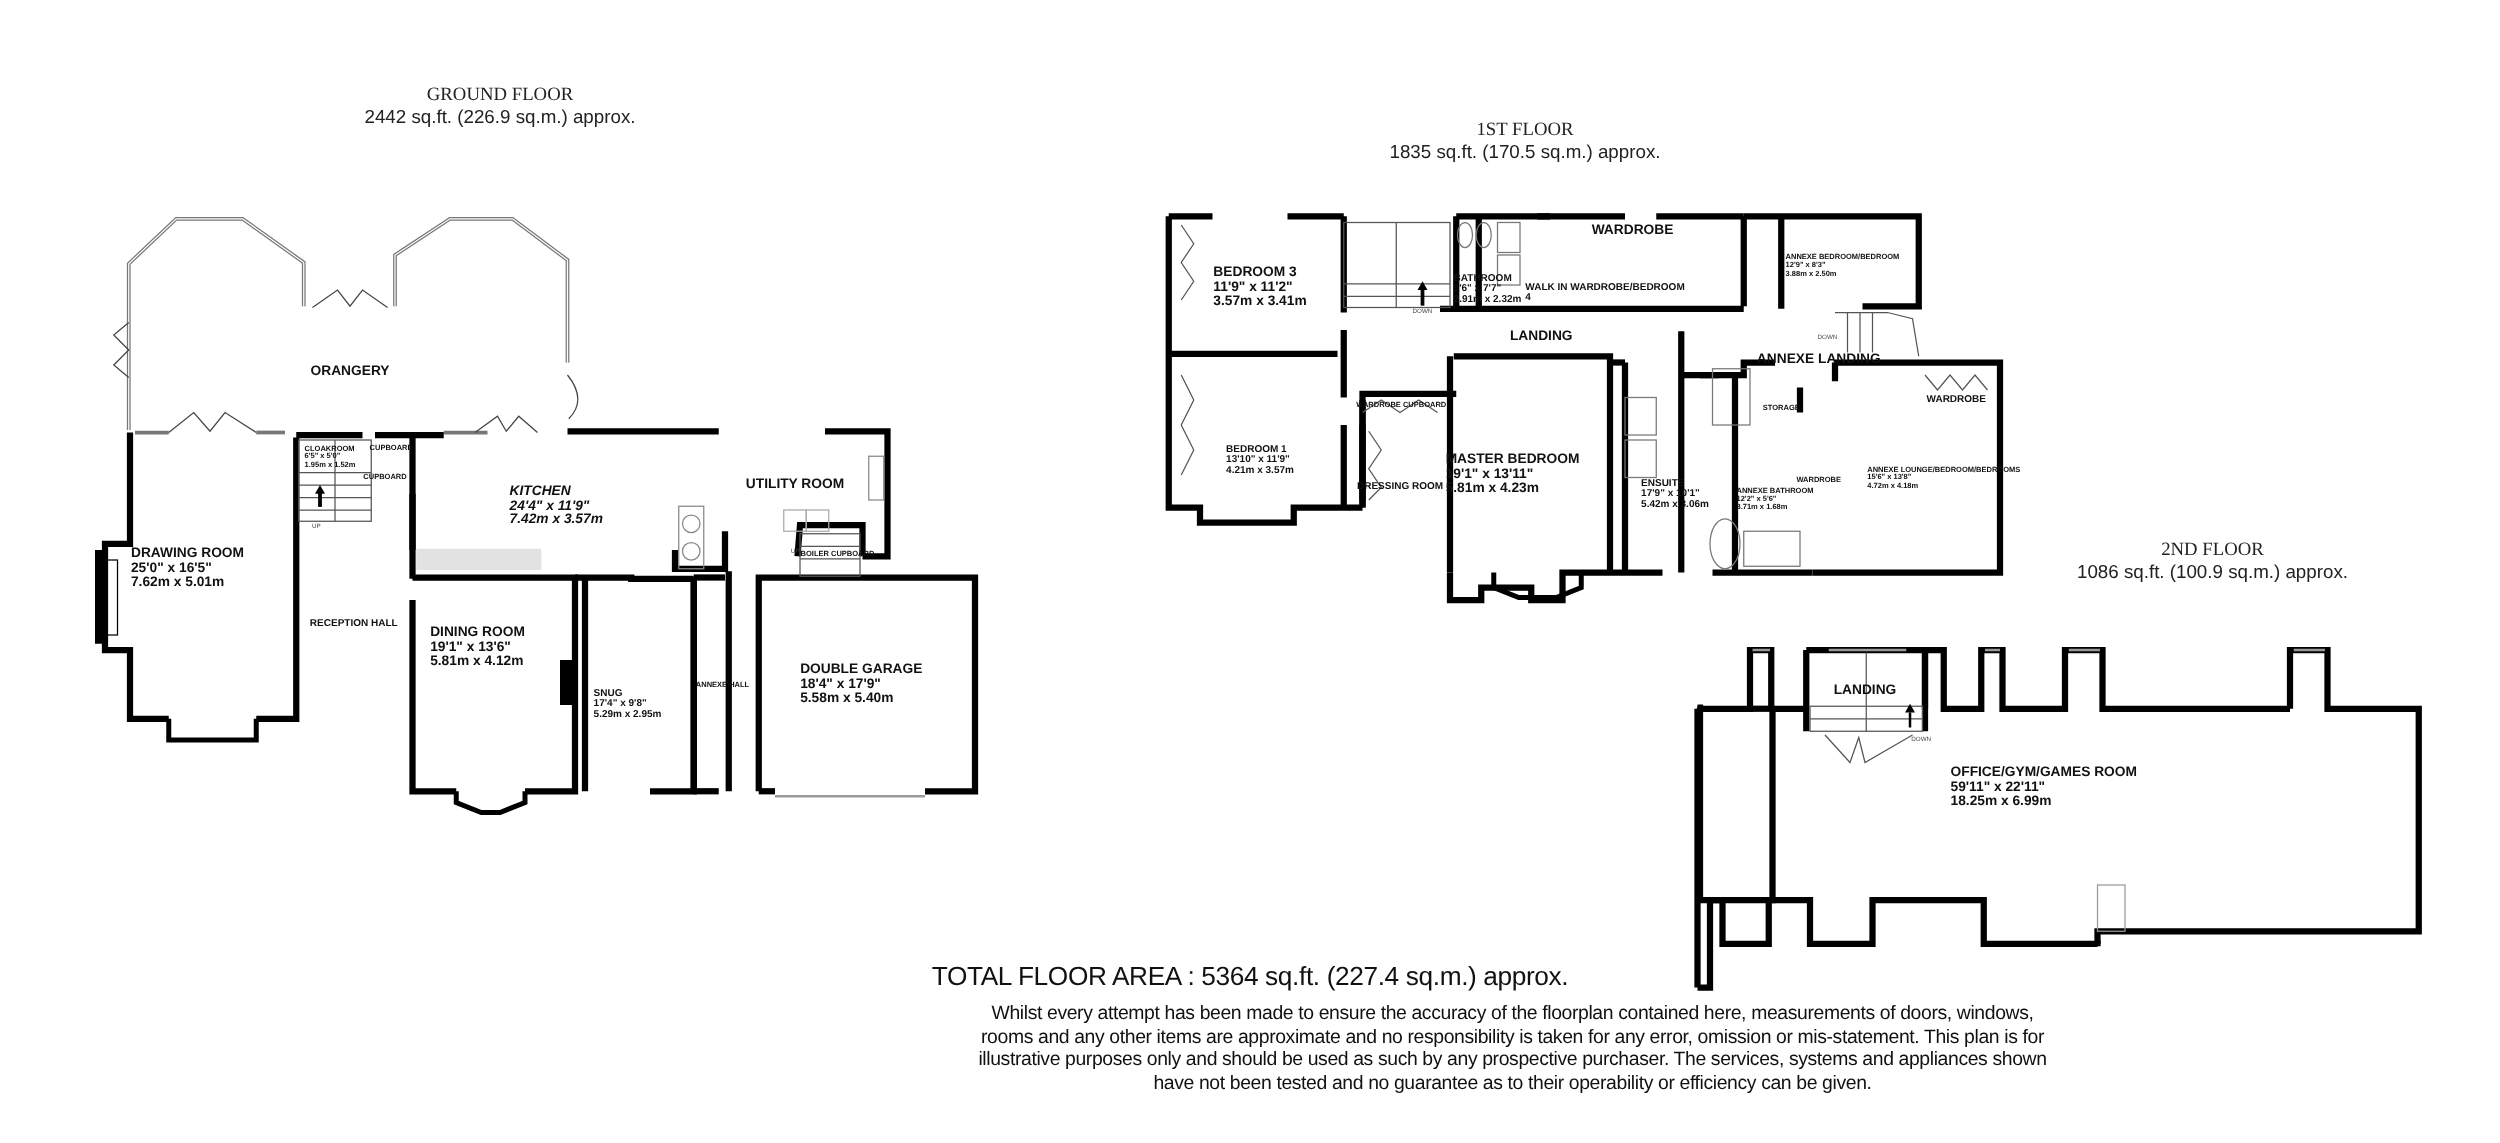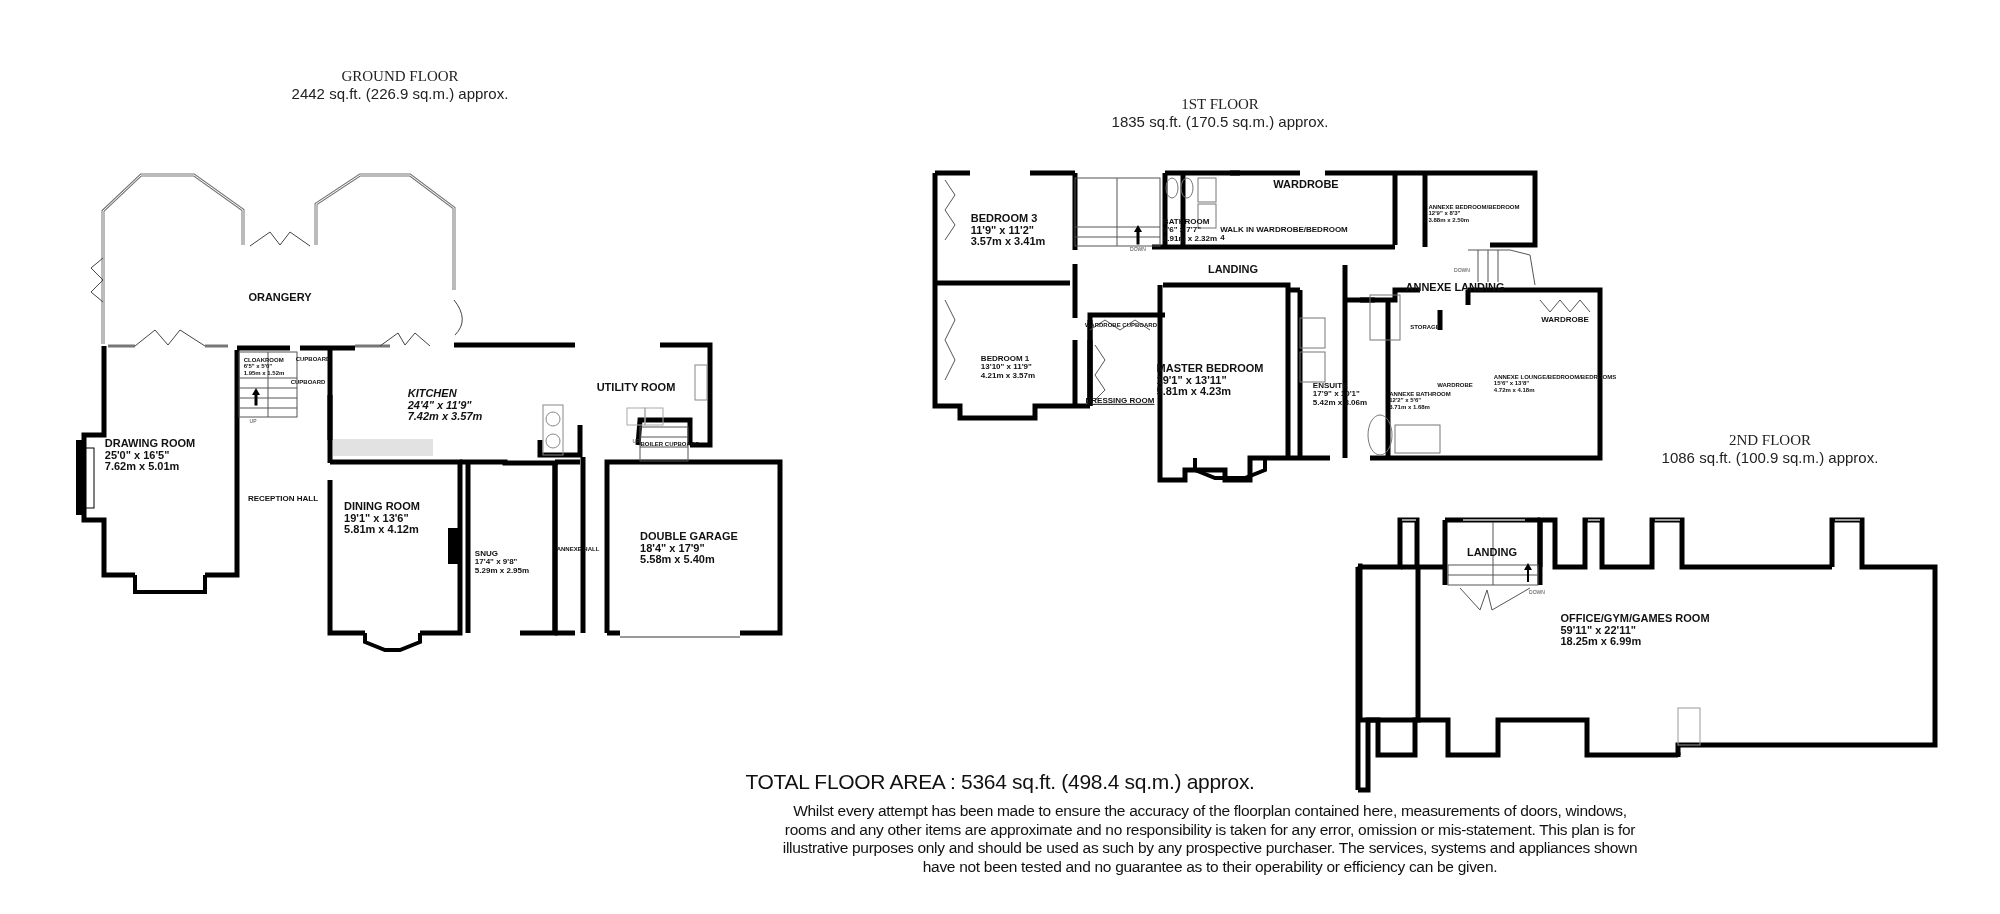--- a/index.html
+++ b/index.html
@@ -306,21 +306,21 @@
   <span class="nm">ANNEXE LANDING</span>
 </div>
 <div class="room-label sz-s" style="left:1008px; top:348px;">
   <span class="nm">BEDROOM 1</span>
   <span class="d1">13'10"  x 11'9"</span>
   <span class="d2">4.21m  x 3.57m</span>
 </div>
 <div class="room-label sz-xs" style="left:1121px; top:325px;">
   <span class="nm">WARDROBE CUPBOARD</span>
 </div>
-<div class="room-label sz-s" style="left:1120px; top:381px;text-decoration:underline;">
+<div class="room-label sz-s" style="left:1120px; top:369px;">
   <span class="nm">DRESSING ROOM</span>
 </div>
 <div class="room-label sz-m" style="left:1210px; top:380px;">
   <span class="nm">MASTER BEDROOM</span>
   <span class="d1">19'1"  x 13'11"</span>
   <span class="d2">5.81m  x 4.23m</span>
 </div>
 <div class="room-label sz-s" style="left:1340px; top:375px;">
   <span class="nm">ENSUITE</span>
   <span class="d1">17'9"  x 10'1"</span>
@@ -351,16 +351,16 @@
 <div class="room-label sz-m" style="left:1492px; top:553px;">
   <span class="nm">LANDING</span>
 </div>
 <div class="room-label sz-m" style="left:1635px; top:630px;">
   <span class="nm">OFFICE/GYM/GAMES ROOM</span>
   <span class="d1">59'11"  x 22'11"</span>
   <span class="d2">18.25m  x 6.99m</span>
 </div>
 <span class="tiny" style="left:1537px; top:592px;">DOWN</span>
 
-<div class="total">TOTAL FLOOR AREA : 5364 sq.ft. (498.4 sq.m.) approx.</div>
+<div class="total">TOTAL FLOOR AREA : 5364 sq.ft. (227.4 sq.m.) approx.</div>
 <div class="disclaimer">
   <span>Whilst every attempt has been made to ensure the accuracy of the floorplan contained here, measurements of doors, windows, rooms and any other items are approximate and no responsibility is taken for any error, omission or mis-statement. This plan is for illustrative purposes only and should be used as such by any prospective purchaser. The services, systems and appliances shown have not been tested and no guarantee as to their operability or efficiency can be given.</span>
 </div>
 
 </body></html>

